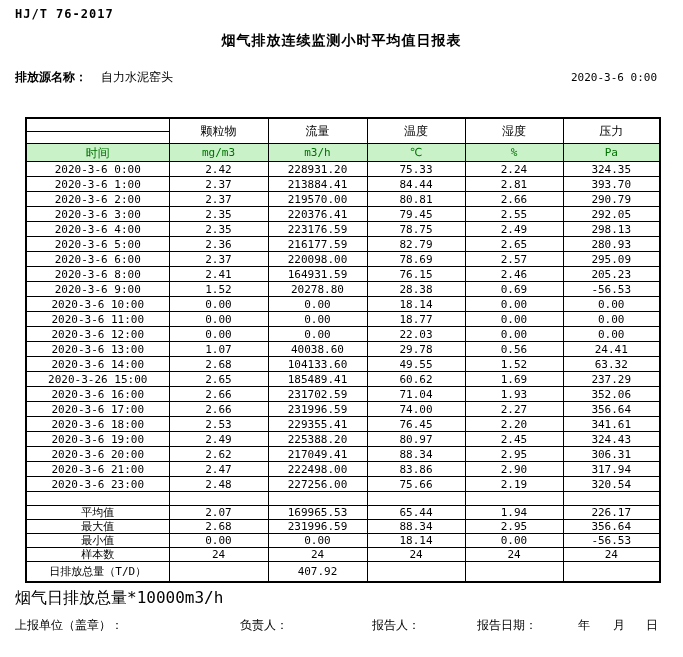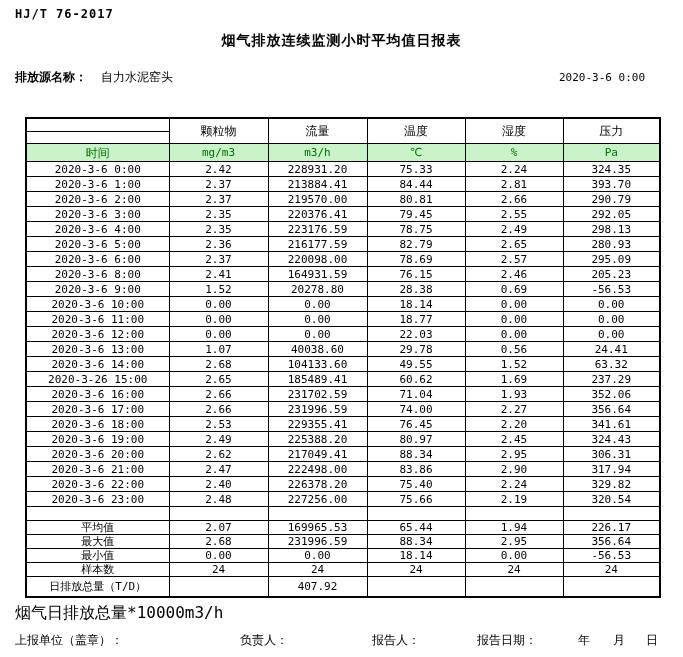--- a/index.html
+++ b/index.html
@@ -14,21 +14,21 @@
   }
   .doc-code{
     padding-top:7px;margin-left:15px;
     font-size:12px;font-weight:bold;letter-spacing:1px;
   }
   .title{
     margin-top:11px;text-align:center;
     font-size:14px;font-weight:bold;letter-spacing:1px;
   }
   .meta-row{
-    margin-top:19px;margin-left:15px;margin-right:38px;
+    margin-top:19px;margin-left:15px;margin-right:26px;
     display:flex;align-items:baseline;
     font-size:12px;
   }
   .meta-row .src-label{font-weight:bold;}
   .meta-row .src-name{font-weight:normal;margin-left:14px;}
   .meta-row .dt{margin-left:auto;font-size:11px;}
   table.report{
     margin:31px 0 0 25px;
     border-collapse:collapse;
     table-layout:fixed;
@@ -287,28 +287,20 @@
         </tr>
         <tr>
           <td>2020-3-6 21:00</td>
           <td>2.47</td>
           <td>222498.00</td>
           <td>83.86</td>
           <td>2.90</td>
           <td>317.94</td>
         </tr>
         <tr>
-          <td>2020-3-6 22:00</td>
-          <td>2.40</td>
-          <td>226378.20</td>
-          <td>75.40</td>
-          <td>2.24</td>
-          <td>329.82</td>
-        </tr>
-        <tr>
           <td>2020-3-6 23:00</td>
           <td>2.48</td>
           <td>227256.00</td>
           <td>75.66</td>
           <td>2.19</td>
           <td>320.54</td>
         </tr>
       </tbody>
     <tbody class="summary-body" id="summary-rows">
         <tr class="spacer-row">

